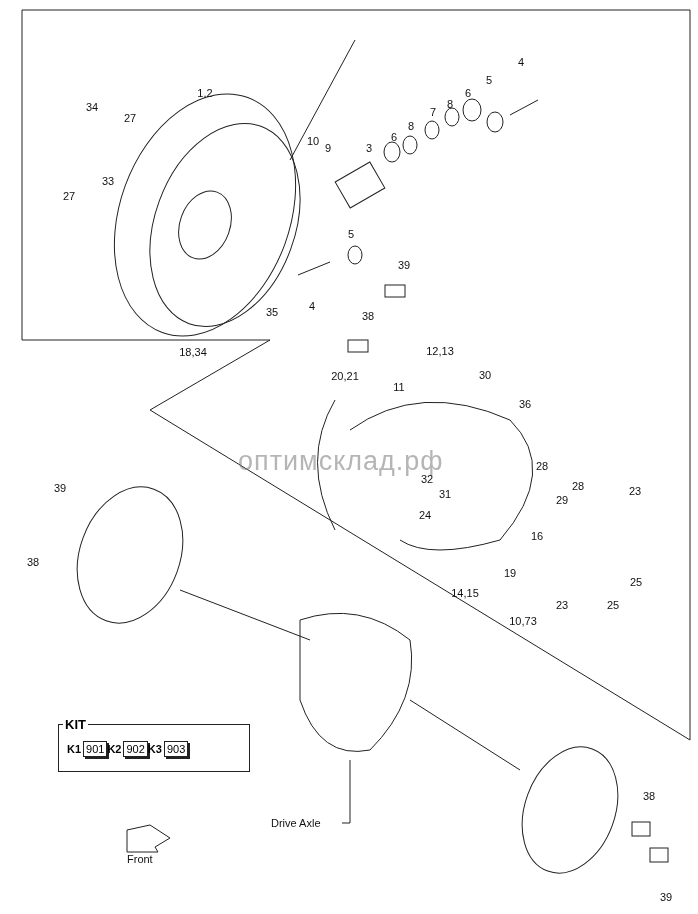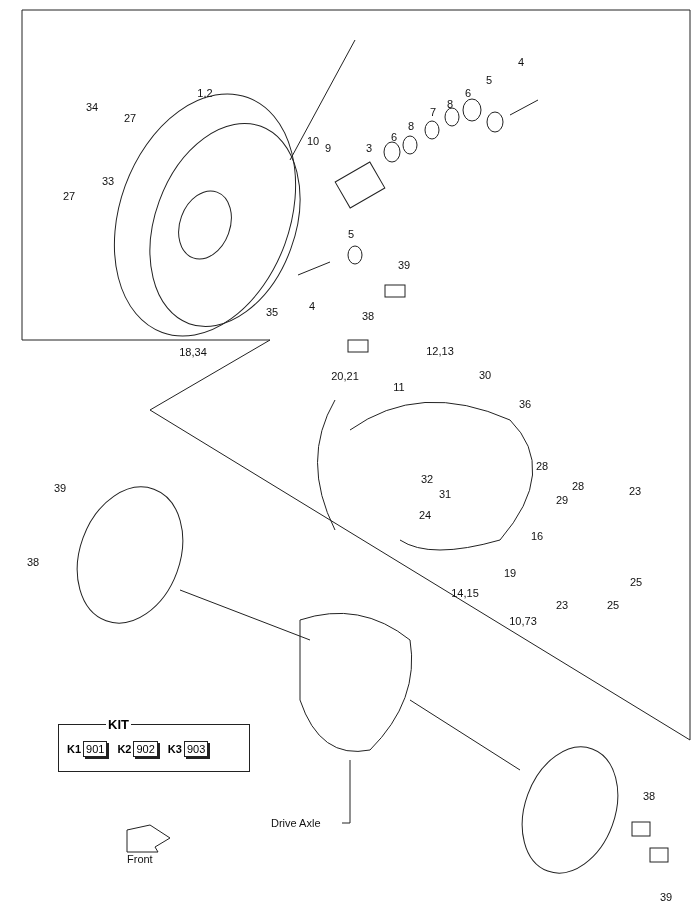--- a/index.html
+++ b/index.html
@@ -1,22 +1,22 @@
 <!DOCTYPE html>
 <html><head>
 <meta charset="utf-8">
 <style>
   html, body { margin: 0; padding: 0; background: #ffffff; }
   .page { position: relative; width: 698px; height: 914px; background: #ffffff; overflow: hidden; font-family: "Liberation Sans", sans-serif; }
   svg.art { position: absolute; left: 0; top: 0; }
   .lbl { position: absolute; font-size: 11px; color: #111; line-height: 1; white-space: nowrap; transform: translate(-50%, -50%); }
   .wm { position: absolute; left: 238px; top: 446px; font-size: 27px; color: rgba(120,120,120,0.55); letter-spacing: 1px; font-family: "Liberation Sans", sans-serif; }
   .kit { position: absolute; left: 58px; top: 724px; width: 190px; height: 46px; border: 1px solid #222; }
-  .kit-title { position: absolute; left: 4px; top: -8px; background: #fff; font-weight: bold; font-size: 13px; padding: 0 2px; margin-left: 43px; }
-  .kit-row { position: absolute; left: 8px; top: 16px; display: flex; gap: 10px; }
+  .kit-title { position: absolute; left: 4px; top: -8px; background: #fff; font-weight: bold; font-size: 13px; padding: 0 2px; }
+  .kit-row { position: absolute; left: 8px; top: 16px; display: flex; gap: 0; }
   .kit-item { display: flex; align-items: center; gap: 2px; font-size: 11px; }
   .kit-key { font-weight: bold; }
   .kit-num { border: 1px solid #222; box-shadow: 2px 2px 0 #222; padding: 1px 2px; font-size: 11px; background: #fff; }
   .caption { position: absolute; font-size: 11px; color: #111; }
 </style>
 </head>
 <body>
 
 <div class="page">
   <svg class="art" width="698" height="914" viewBox="0 0 698 914" fill="none" stroke="#222" stroke-width="1">
@@ -54,20 +54,21 @@
 
     <ellipse cx="570" cy="810" rx="45" ry="65" transform="rotate(20 570 810)"></ellipse>
     <rect x="632" y="822" width="18" height="14"></rect>
     <rect x="650" y="848" width="18" height="14"></rect>
 
     <polyline points="350,760 350,823 342,823"></polyline>
 
     <polygon points="127,830 150,825 170,838 155,847 158,852 127,852"></polygon>
   </svg>
 
+  <div class="wm">оптимсклад.рф</div>
 
   <div class="lbl" style="left:205px;top:93px">1,2</div>
   <div class="lbl" style="left:369px;top:148px">3</div>
   <div class="lbl" style="left:521px;top:62px">4</div>
   <div class="lbl" style="left:312px;top:306px">4</div>
   <div class="lbl" style="left:489px;top:80px">5</div>
   <div class="lbl" style="left:351px;top:234px">5</div>
   <div class="lbl" style="left:394px;top:137px">6</div>
   <div class="lbl" style="left:468px;top:93px">6</div>
   <div class="lbl" style="left:433px;top:112px">7</div>

